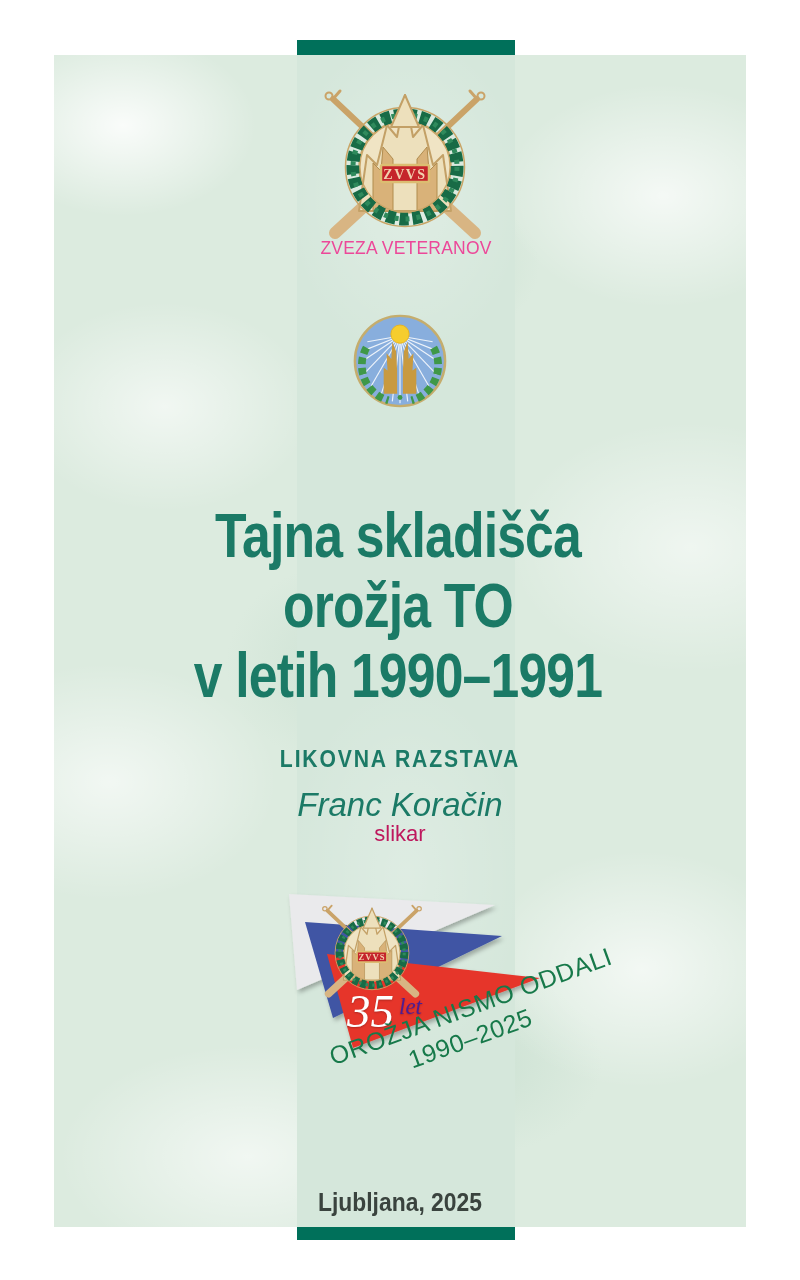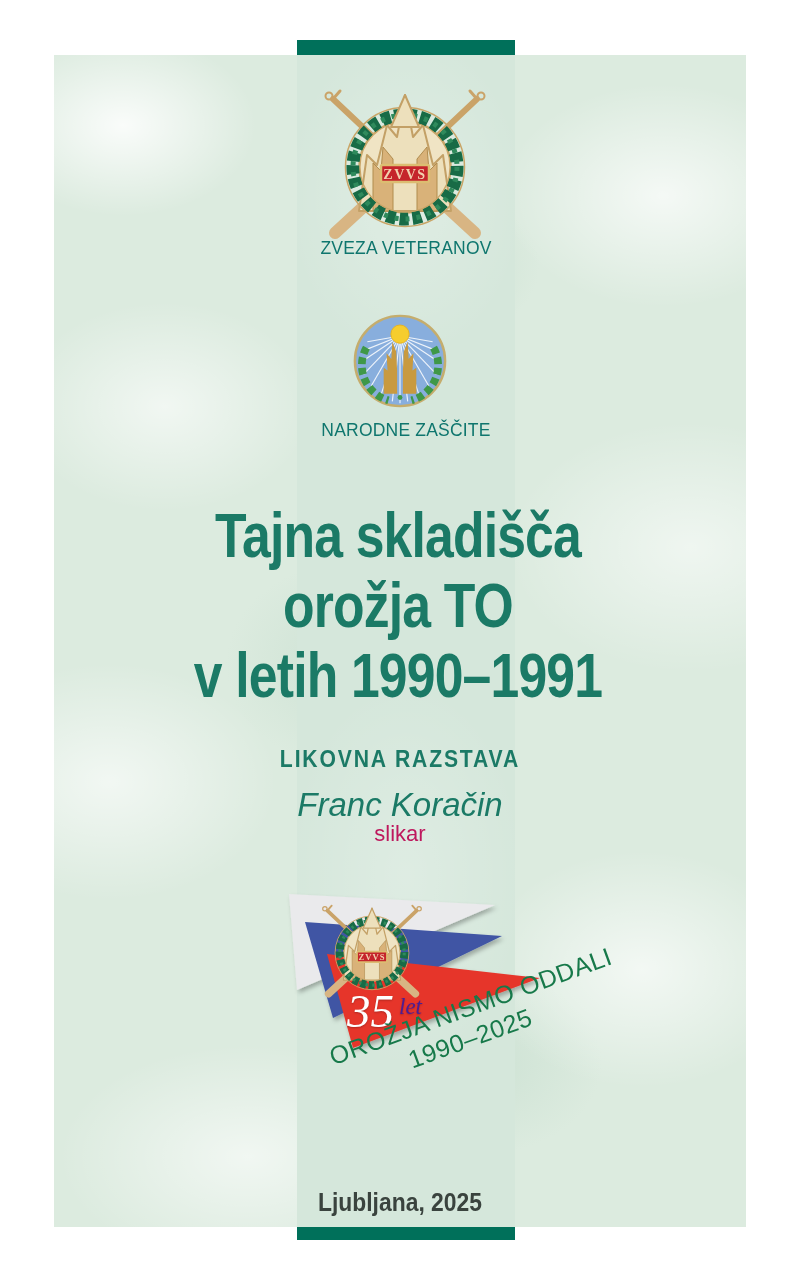--- a/index.html
+++ b/index.html
@@ -29,21 +29,21 @@
     background-color:#d5e7db;
     background-image:
       radial-gradient(ellipse 160px 220px at 50% 12%, rgba(255,255,255,.25), rgba(255,255,255,0) 75%),
       radial-gradient(ellipse 160px 260px at 50% 70%, rgba(255,255,255,.22), rgba(255,255,255,0) 75%);
   }
   .strip-bar-top{position:absolute;left:297px;top:40px;width:218px;height:15px;background:#00705a;}
   .strip-bar-bottom{position:absolute;left:297px;top:1227px;width:218px;height:13px;background:#00705a;}
 
   .abs{position:absolute;}
   .strip-center{left:297px;width:218px;text-align:center;}
-  .org-name{color:#0f766e;font-size:17.5px;line-height:19px;letter-spacing:.2px;}
+  .org-name{color:#ec4899;font-size:17.5px;line-height:19px;letter-spacing:.2px;}
   .org-name div{white-space:nowrap;}
 
   .title-block{left:0;width:796px;text-align:center;color:#1b7a66;}
   .title-line{
     font-weight:700;font-size:63px;line-height:70px;letter-spacing:-1px;
     transform:scaleX(.82);transform-origin:50% 50%;white-space:nowrap;
   }
   .subtitle{
     left:0;width:800px;text-align:center;color:#1b7a66;
     font-weight:700;font-size:23px;letter-spacing:2px;
@@ -151,21 +151,20 @@
 
   <path d="M 15,36 A 38 38 0 0 0 38,91" fill="none" stroke="#3f9848" stroke-width="8" stroke-dasharray="7 4"></path>
   <path d="M 85,36 A 38 38 0 0 1 62,91" fill="none" stroke="#3f9848" stroke-width="8" stroke-dasharray="7 4"></path>
 
   <polygon points="33,84 33,57 37,60 36,42 41,48 42,30 46,40 47,60 47,84" fill="#c89a40"></polygon>
   <polygon points="67,84 67,57 63,60 64,42 59,48 58,30 54,40 53,60 53,84" fill="#c89a40"></polygon>
   <circle cx="50" cy="88" r="2.5" fill="#3f9848"></circle>
 </svg>
 
 <div class="abs strip-center org-name" style="top:421px;">
-  <div>NARODNE ZAŠČITE</div>
 </div>
 
 <div class="abs title-block" style="top:500px;">
   <div class="title-line">Tajna skladišča</div>
   <div class="title-line">orožja TO</div>
   <div class="title-line">v letih 1990–1991</div>
 </div>
 
 <div class="abs subtitle" style="top:746px;">LIKOVNA RAZSTAVA</div>
 

